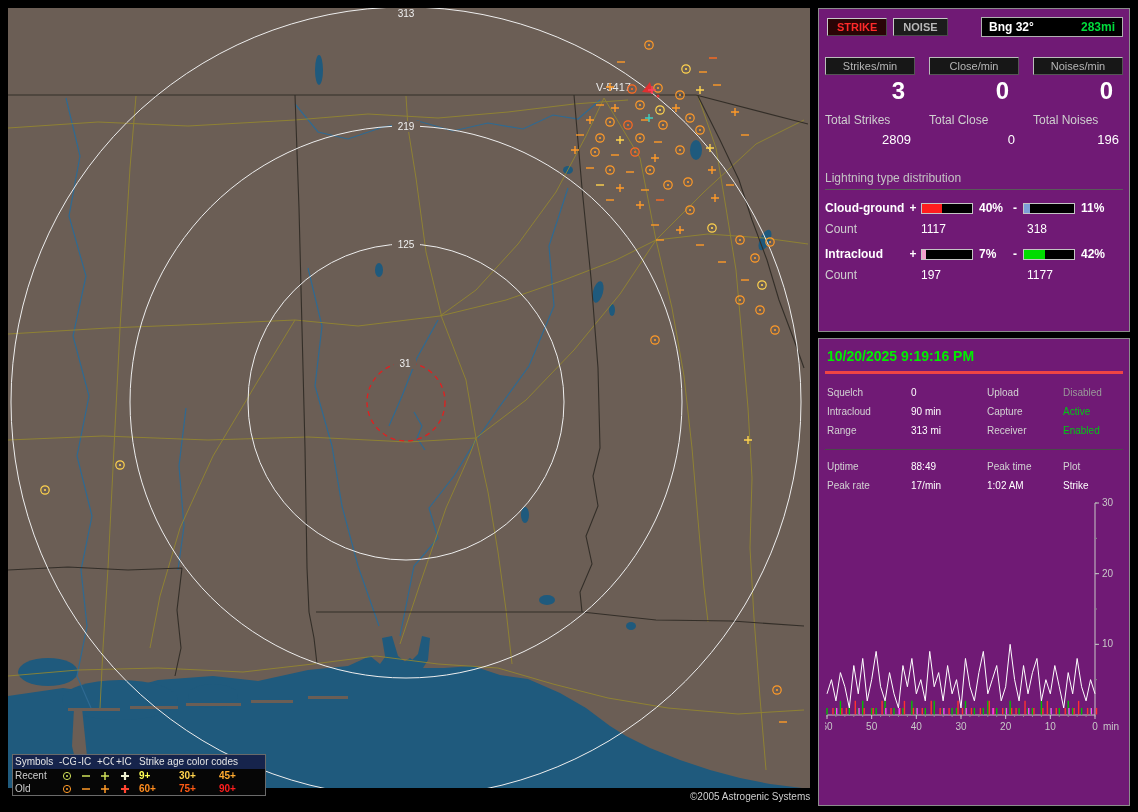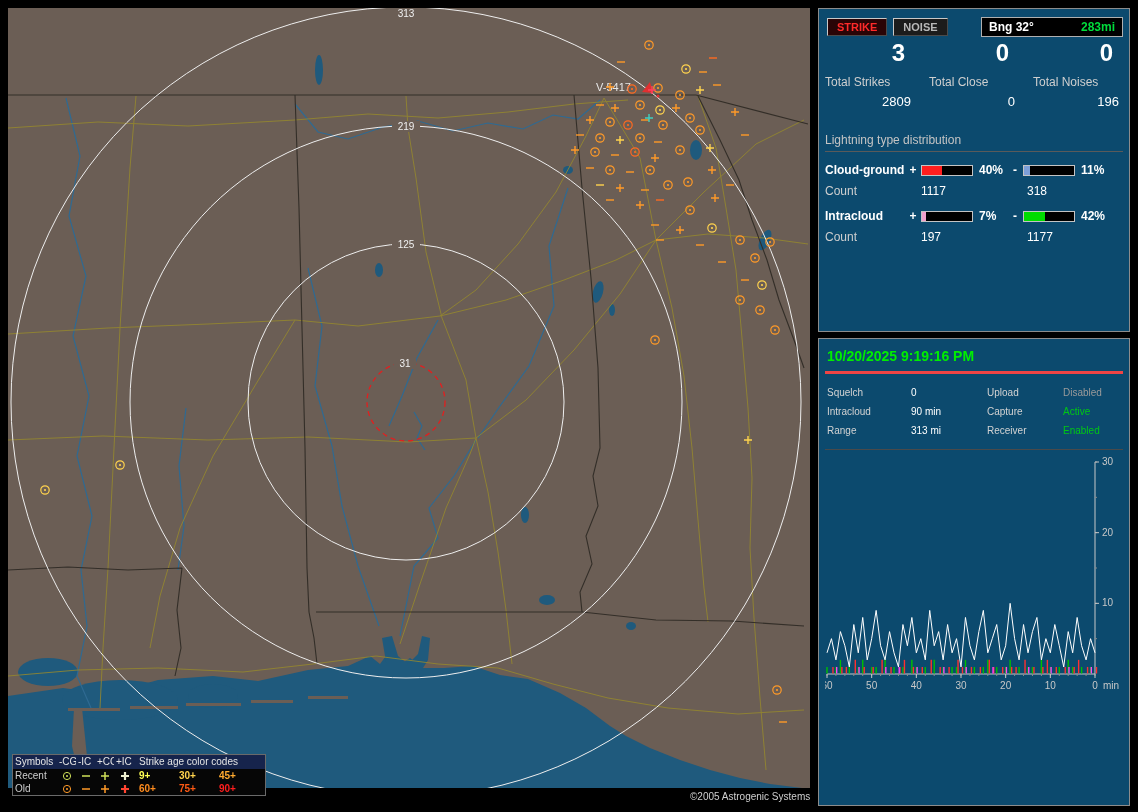--- a/index.html
+++ b/index.html
@@ -22,21 +22,21 @@
   .lg-head { background:#16244c; color:#e4e4e4; padding:1px 2px; height:14px; line-height:12px; white-space:nowrap; }
   .lg-age-head { text-align:left; padding-left:4px; }
   .lg-row-label { padding:1px 2px; }
   .lg-sym { text-align:center; line-height:8px; }
   .lg-sym svg { vertical-align:middle; }
   .lg-ages { display:flex; padding-left:4px; }
   .lg-ages span { width:40px; font-weight:bold; font-size:10px; }
 
   
   .side-panel { position:absolute; left:818px; top:8px; width:312px; }
-  .box { background:#0c4a6e; border:1px solid #8c8c8c; }
+  .box { background:#701a75; border:1px solid #8c8c8c; }
   .box1 { height:324px; padding:8px 6px; }
   .box2 { margin-top:6px; height:468px; padding:6px 6px 2px; }
 
   .btn-row { display:flex; align-items:center; height:20px; }
   .btn {
     font-family:"Liberation Sans",sans-serif; font-size:11px; font-weight:bold;
     padding:2px 9px; cursor:pointer;
     border:1px solid; border-color:#c8c8c8 #4a4a4a #4a4a4a #c8c8c8;
   }
   .strike-btn { background:#2a0406; margin-left:2px; }
@@ -346,20 +346,25 @@
   <div class="box box1">
     <div class="btn-row">
       <button class="btn strike-btn" style="color: rgb(255, 42, 42);">STRIKE</button>
       <button class="btn noise-btn">NOISE</button>
       <div class="bng-box">
         <span class="bng-label">Bng 32°</span>
         <span class="bng-dist" style="color: rgb(0, 220, 60);">283mi</span>
       </div>
     </div>
 
+    <div class="col3 rates-row">
+      <div class="rate-box">Strikes/min</div>
+      <div class="rate-box">Close/min</div>
+      <div class="rate-box">Noises/min</div>
+    </div>
     <div class="col3 rates-values">
       <div class="rate-value">3</div>
       <div class="rate-value">0</div>
       <div class="rate-value">0</div>
     </div>
 
     <div class="col3 totals-row">
       <div>
         <div class="total-label">Total Strikes</div>
         <div class="total-value">2809</div>
@@ -430,20 +435,31 @@
       <span class="val" style="color: rgb(0, 200, 20);">Active</span>
 
       <span class="lbl">Range</span>
       <span class="val">313 mi</span>
       <span class="lbl">Receiver</span>
       <span class="val" style="color: rgb(0, 200, 20);">Enabled</span>
     </div>
 
     <div class="sep"></div>
 
+    <div class="grid4 info-grid">
+      <span class="lbl">Uptime</span>
+      <span class="val">88:49</span>
+      <span class="lbl">Peak time</span>
+      <span class="lbl">Plot</span>
+
+      <span class="lbl">Peak rate</span>
+      <span class="val">17/min</span>
+      <span class="val">1:02 AM</span>
+      <span class="val">Strike</span>
+    </div>
 
 
     <svg id="trend-svg" width="298" height="252" viewBox="0 0 298 252">
       <g id="trend-plot">
           <line x1="2" y1="218" x2="270" y2="218" stroke="#c8c8c8" stroke-width="1"></line>
           <line x1="270" y1="6" x2="270" y2="218" stroke="#c8c8c8" stroke-width="1"></line>
           <line x1="2" y1="218" x2="2" y2="220" stroke="#8a8a8a" stroke-width="1"></line>
           <line x1="10.933333333333334" y1="218" x2="10.933333333333334" y2="220" stroke="#8a8a8a" stroke-width="1"></line>
           <line x1="19.866666666666667" y1="218" x2="19.866666666666667" y2="220" stroke="#8a8a8a" stroke-width="1"></line>
           <line x1="28.8" y1="218" x2="28.8" y2="220" stroke="#8a8a8a" stroke-width="1"></line>

